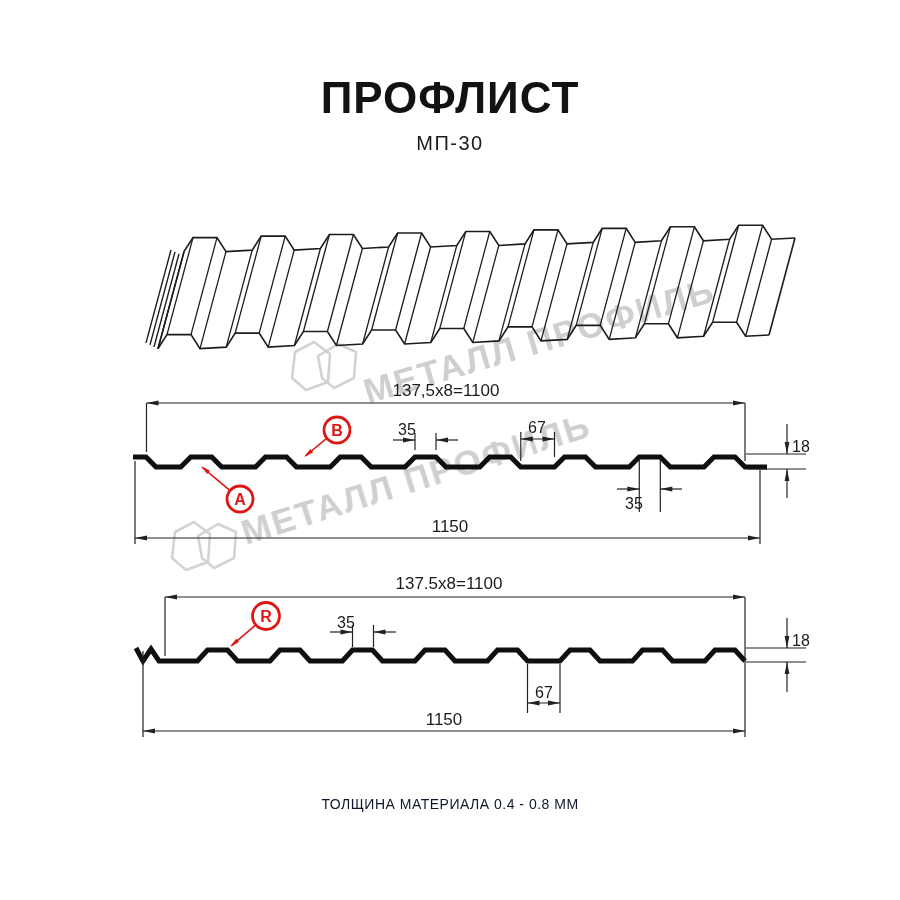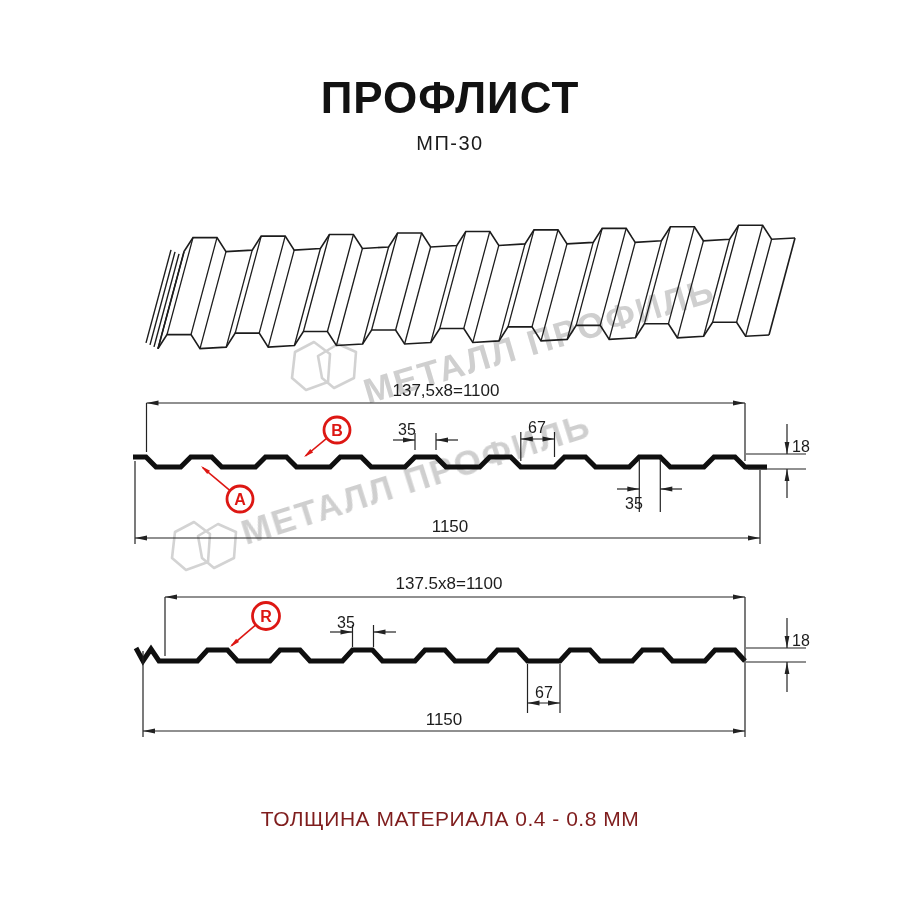--- a/index.html
+++ b/index.html
@@ -3,21 +3,21 @@
 <meta charset="utf-8">
 <style>
   html,body{margin:0;padding:0;background:#fff;}
   .page{position:relative;width:900px;height:900px;background:#fff;overflow:hidden;
         font-family:"Liberation Sans",sans-serif;}
   .title{position:absolute;top:76px;left:0;width:900px;text-align:center;
          font-size:44px;font-weight:bold;letter-spacing:1px;color:#121212;line-height:1;}
   .subtitle{position:absolute;top:133px;left:0;width:900px;text-align:center;
          font-size:20px;font-weight:normal;letter-spacing:1.5px;color:#1b1b1b;line-height:1;}
   .footer{position:absolute;top:796px;left:0;width:900px;text-align:center;
-         font-size:21px;font-weight:normal;letter-spacing:0.5px;color:#7f1d1d;line-height:1.2;margin-top:10px;}
+         font-size:14px;font-weight:normal;letter-spacing:0.5px;color:#0f172a;line-height:1.2;}
   svg{position:absolute;top:0;left:0;}
   .dim{font-family:"Liberation Sans",sans-serif;font-size:17px;fill:#1c1c1c;}
   .dimS{font-family:"Liberation Sans",sans-serif;font-size:16px;fill:#1c1c1c;}
   .mid{text-anchor:middle;}
   .wm{font-family:"Liberation Sans",sans-serif;font-size:35px;font-weight:bold;
       fill:#c7c7c7;letter-spacing:2px;}
   .mlabel{font-family:"Liberation Sans",sans-serif;font-size:16px;font-weight:bold;
       fill:#dd1713;text-anchor:middle;}
 </style>
 </head>

